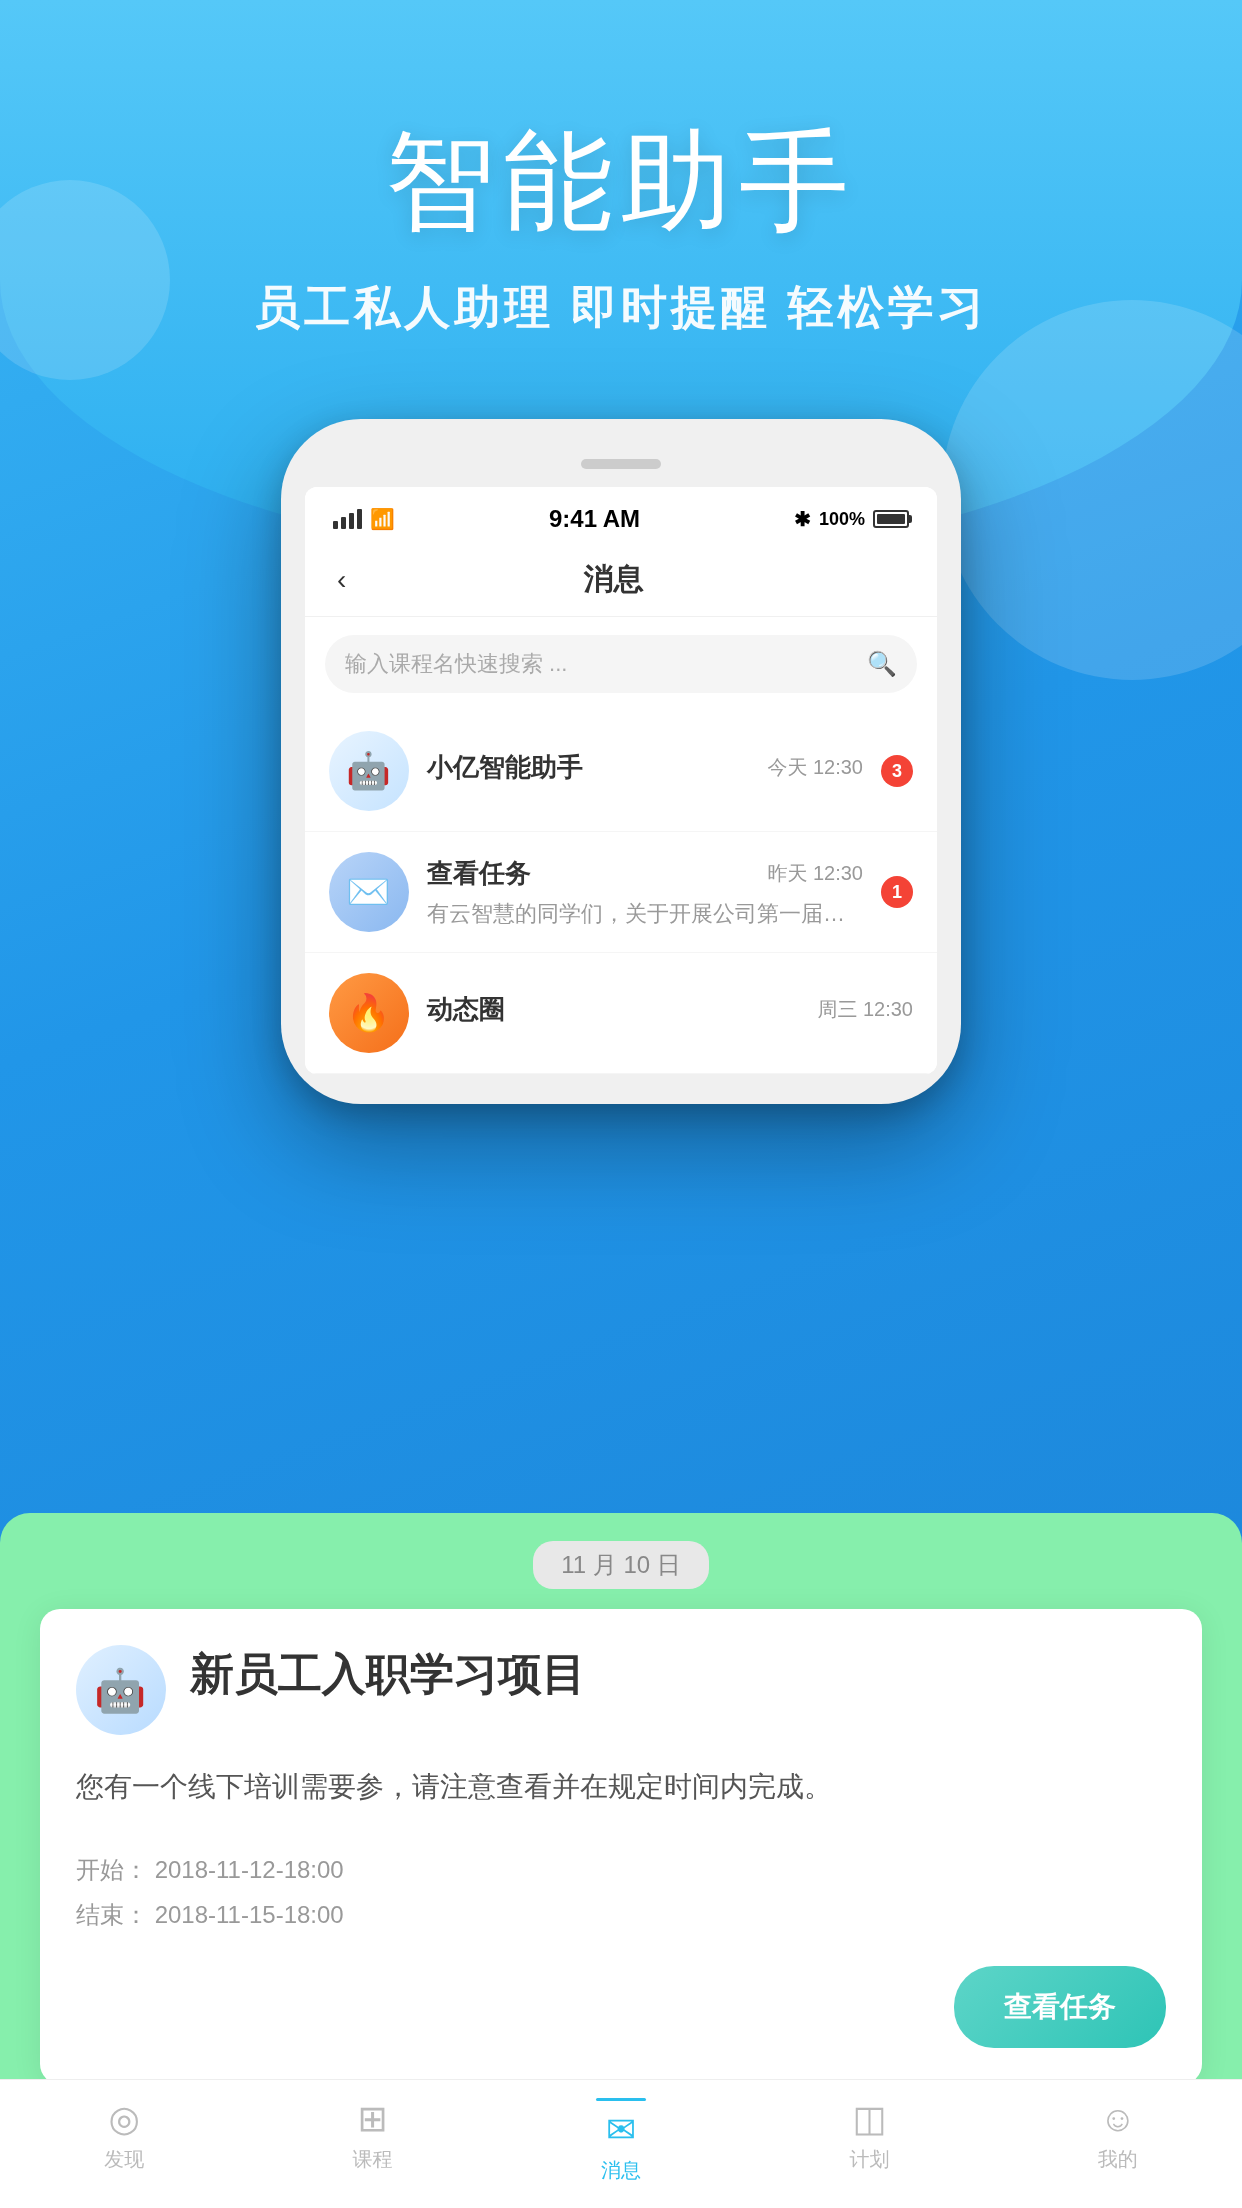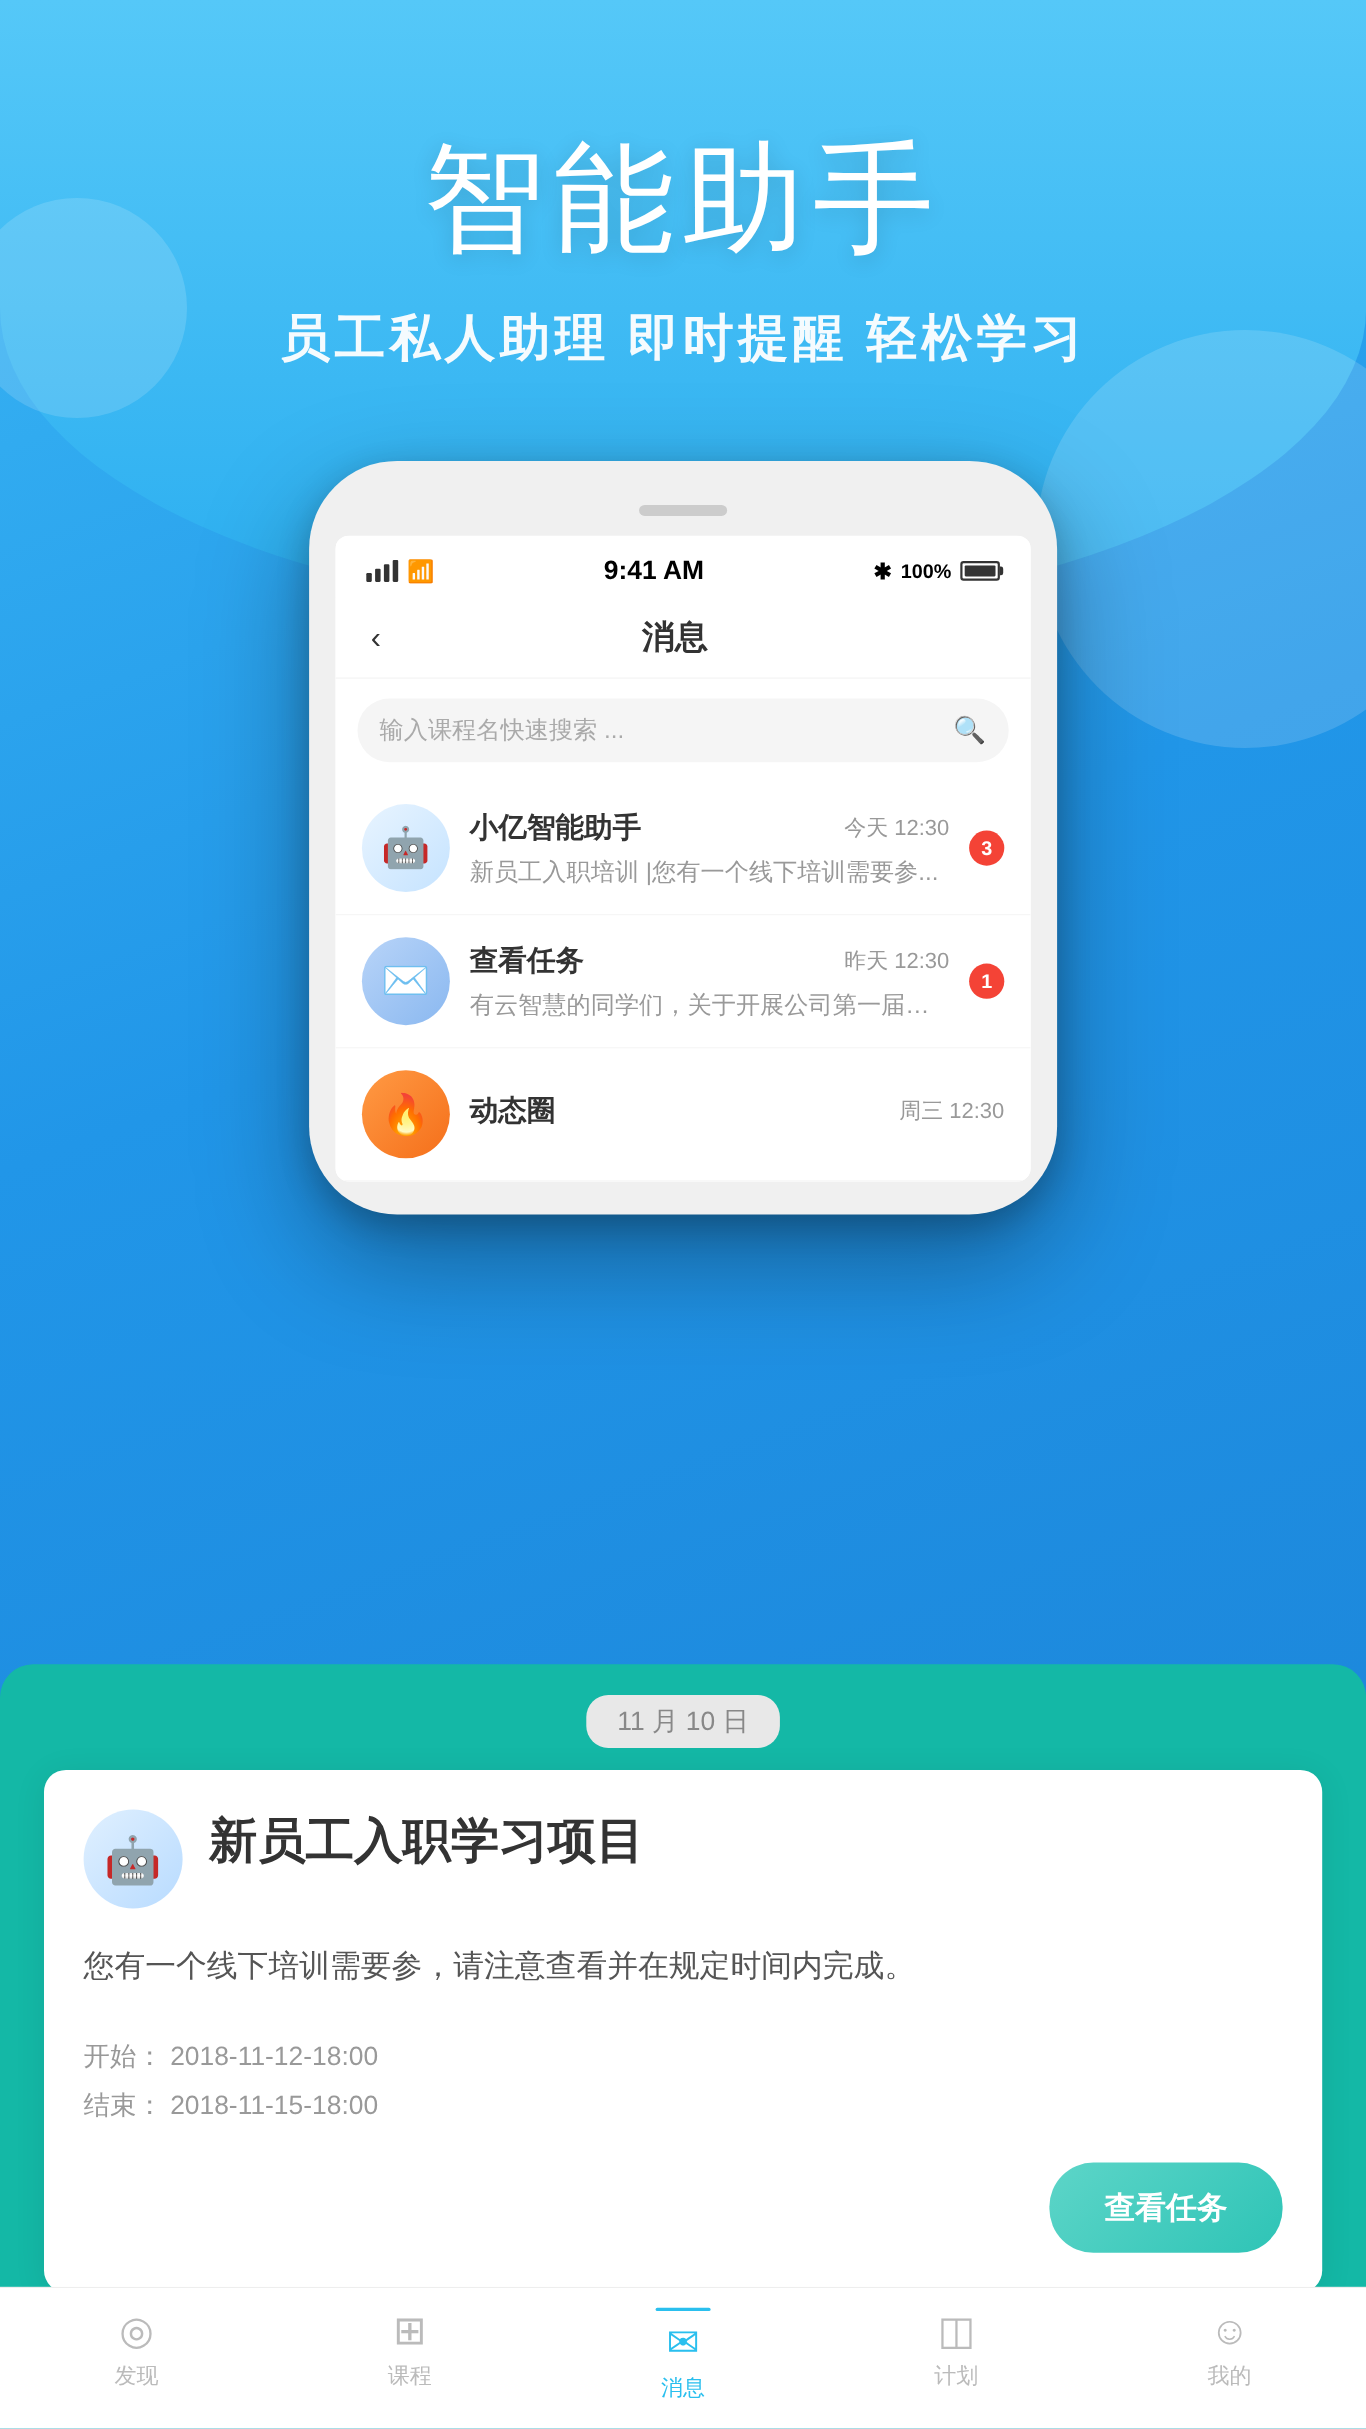--- a/index.html
+++ b/index.html
@@ -239,21 +239,21 @@
       font-weight: 600;
       flex-shrink: 0;
     }
 
     
     .white-card {
       position: absolute;
       bottom: 0;
       left: 0;
       right: 0;
-      background: #14b8a6;
+      background: #86efac;
       border-radius: 30px 30px 0 0;
       padding: 0 0 40px;
       z-index: 4;
     }
 
     .date-badge {
       text-align: center;
       padding: 28px 0 20px;
     }
     .date-pill {
@@ -421,21 +421,20 @@
 
       <div class="message-list">
 
         <div class="message-item">
           <div class="avatar avatar-robot">🤖</div>
           <div class="message-content">
             <div class="message-header">
               <span class="message-name">小亿智能助手</span>
               <span class="message-time">今天 12:30</span>
             </div>
-            <div class="message-preview">新员工入职培训 |您有一个线下培训需要参...</div>
           </div>
           <div class="badge">3</div>
         </div>
 
         <div class="message-item">
           <div class="avatar avatar-mail">✉️</div>
           <div class="message-content">
             <div class="message-header">
               <span class="message-name">查看任务</span>
               <span class="message-time">昨天 12:30</span>

